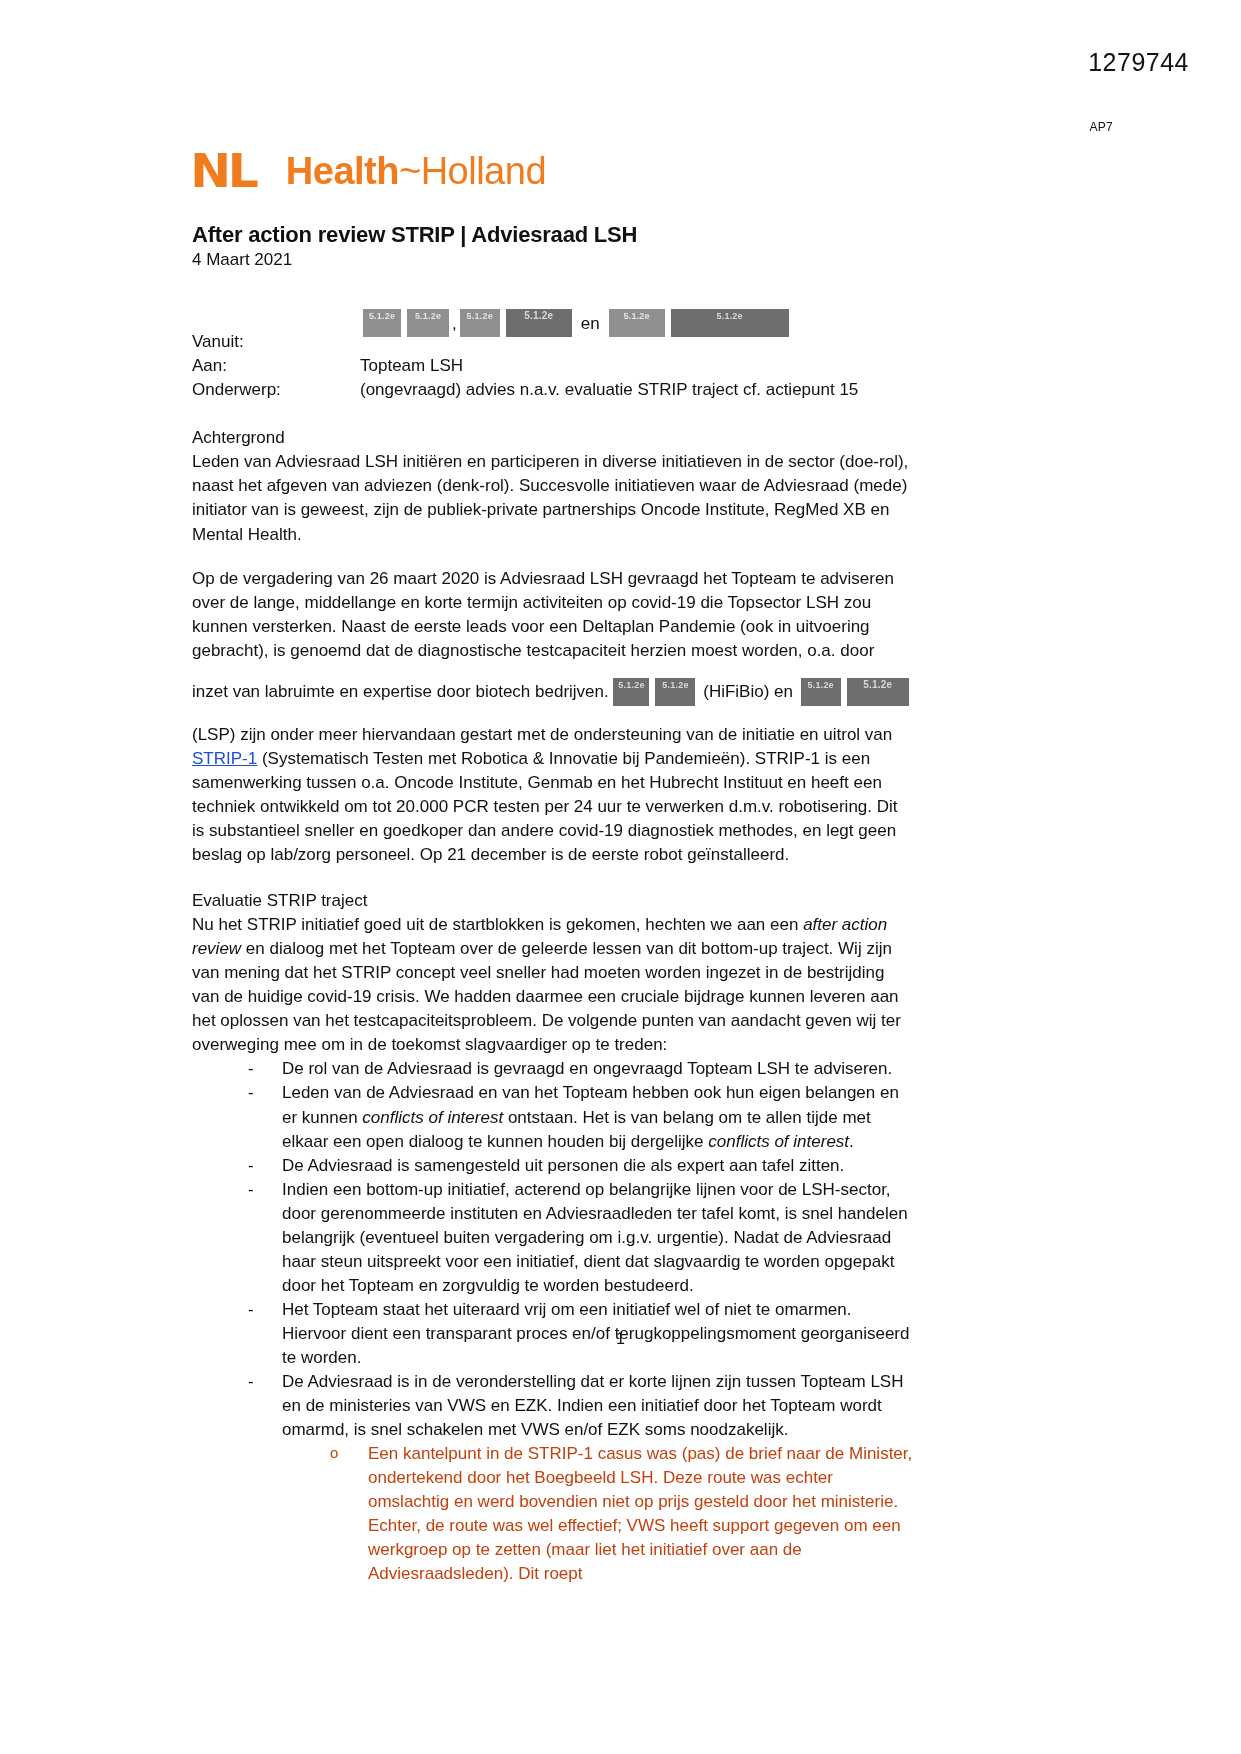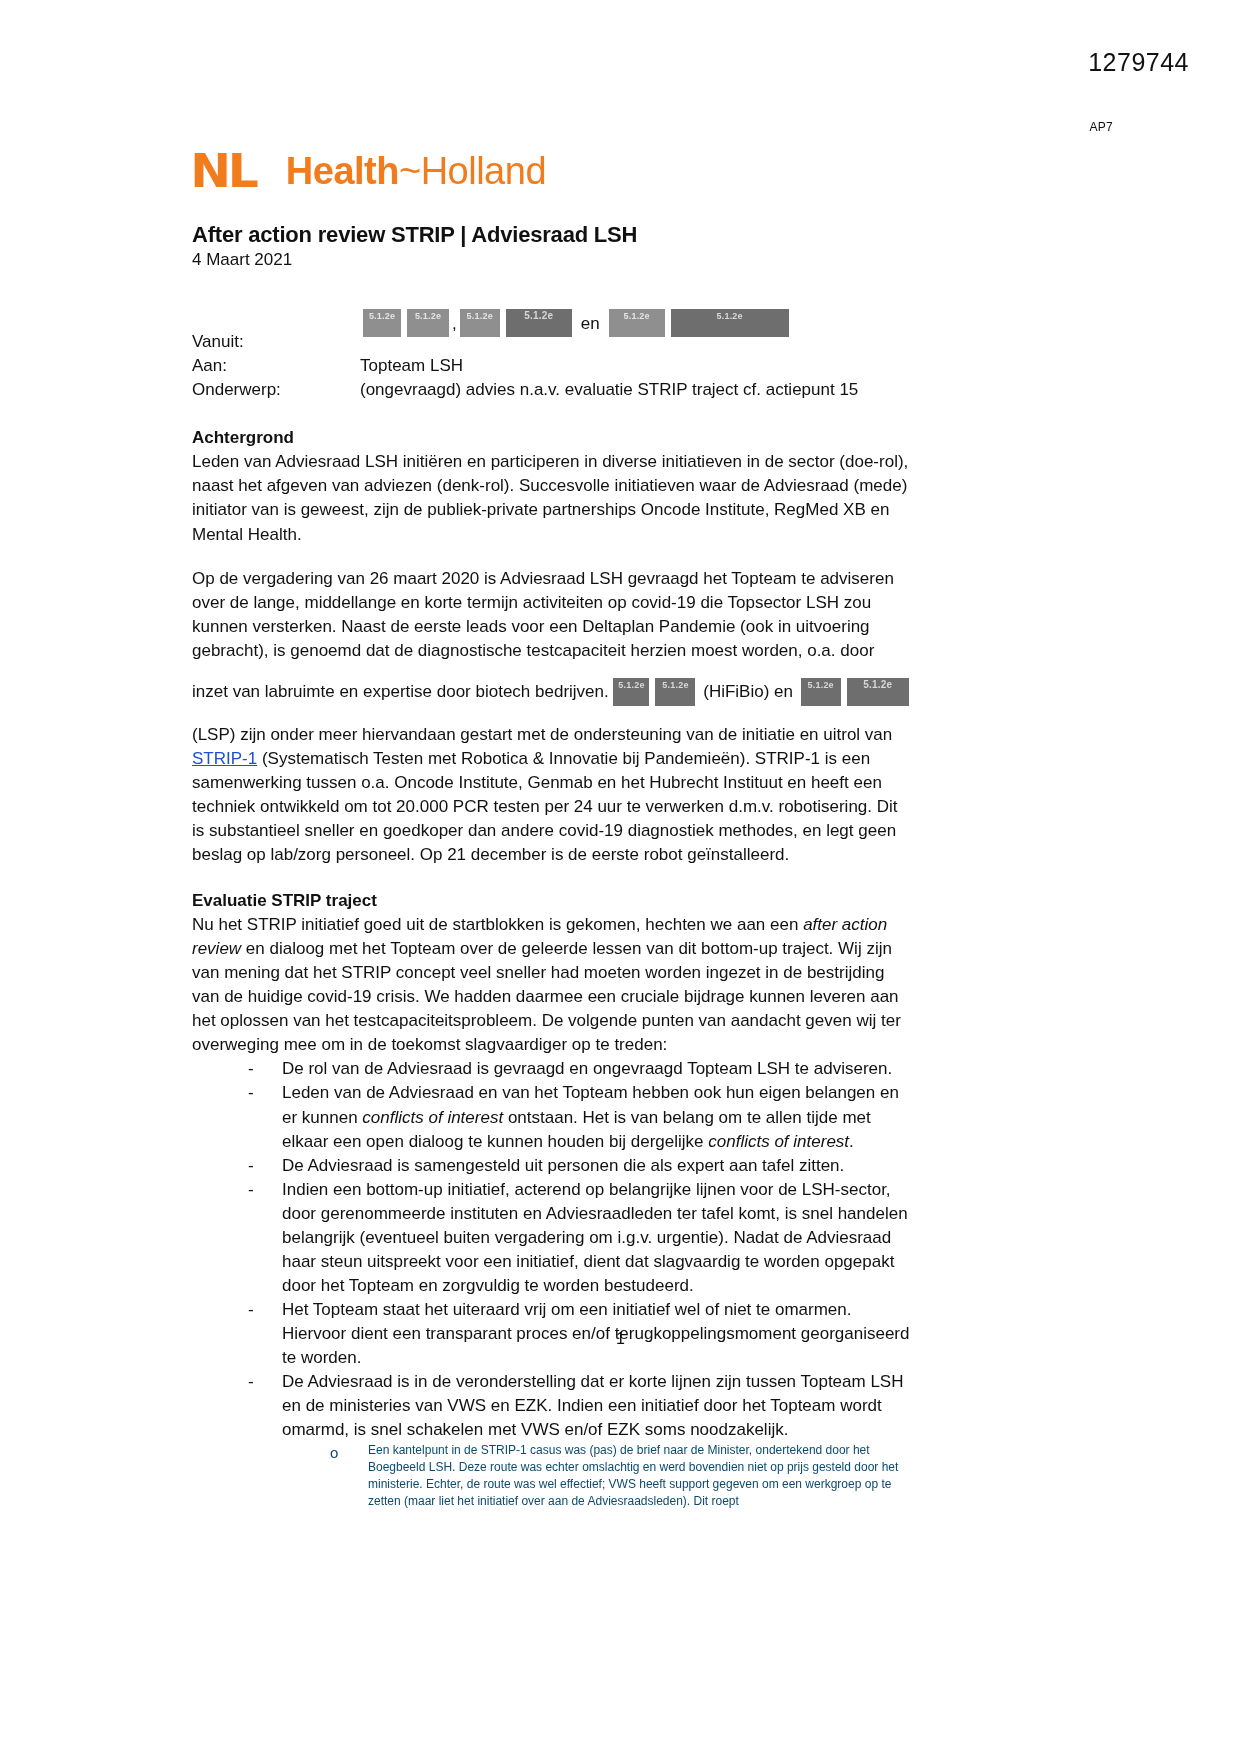--- a/index.html
+++ b/index.html
@@ -144,21 +144,21 @@
   .redact.w5 { width: 56px; }
   .redact.w6 { width: 118px; }
   .redact.inline-a { width: 36px; margin-left: 0; }
   .redact.inline-b { width: 40px; }
   .redact.inline-c { width: 40px; }
   .redact.inline-d { width: 62px; font-size: 10px; }
 
   
   h2.section-head {
     font-size: 17px;
-    font-weight: bold;
+    font-weight: normal;
     margin: 0 0 0 0;
     color: #111;
     line-height: 1.42;
   }
   p.body {
     font-size: 17px;
     line-height: 1.415;
     margin: 0 0 20px 0;
     color: #111;
     text-align: left;
@@ -191,23 +191,23 @@
     left: 0;
     top: 0;
   }
   ul.circle-list {
     list-style: none;
     margin: 0;
     padding: 0 0 0 48px;
   }
   ul.circle-list > li {
     position: relative;
-    font-size: 12px;
+    font-size: 17px;
     line-height: 1.415;
-    color: #0c4a6e;
+    color: #c2410c;
     padding-left: 38px;
   }
   ul.circle-list > li::before {
     content: "o";
     position: absolute;
     left: 0;
     top: 0;
     font-size: 15px;
   }
 

